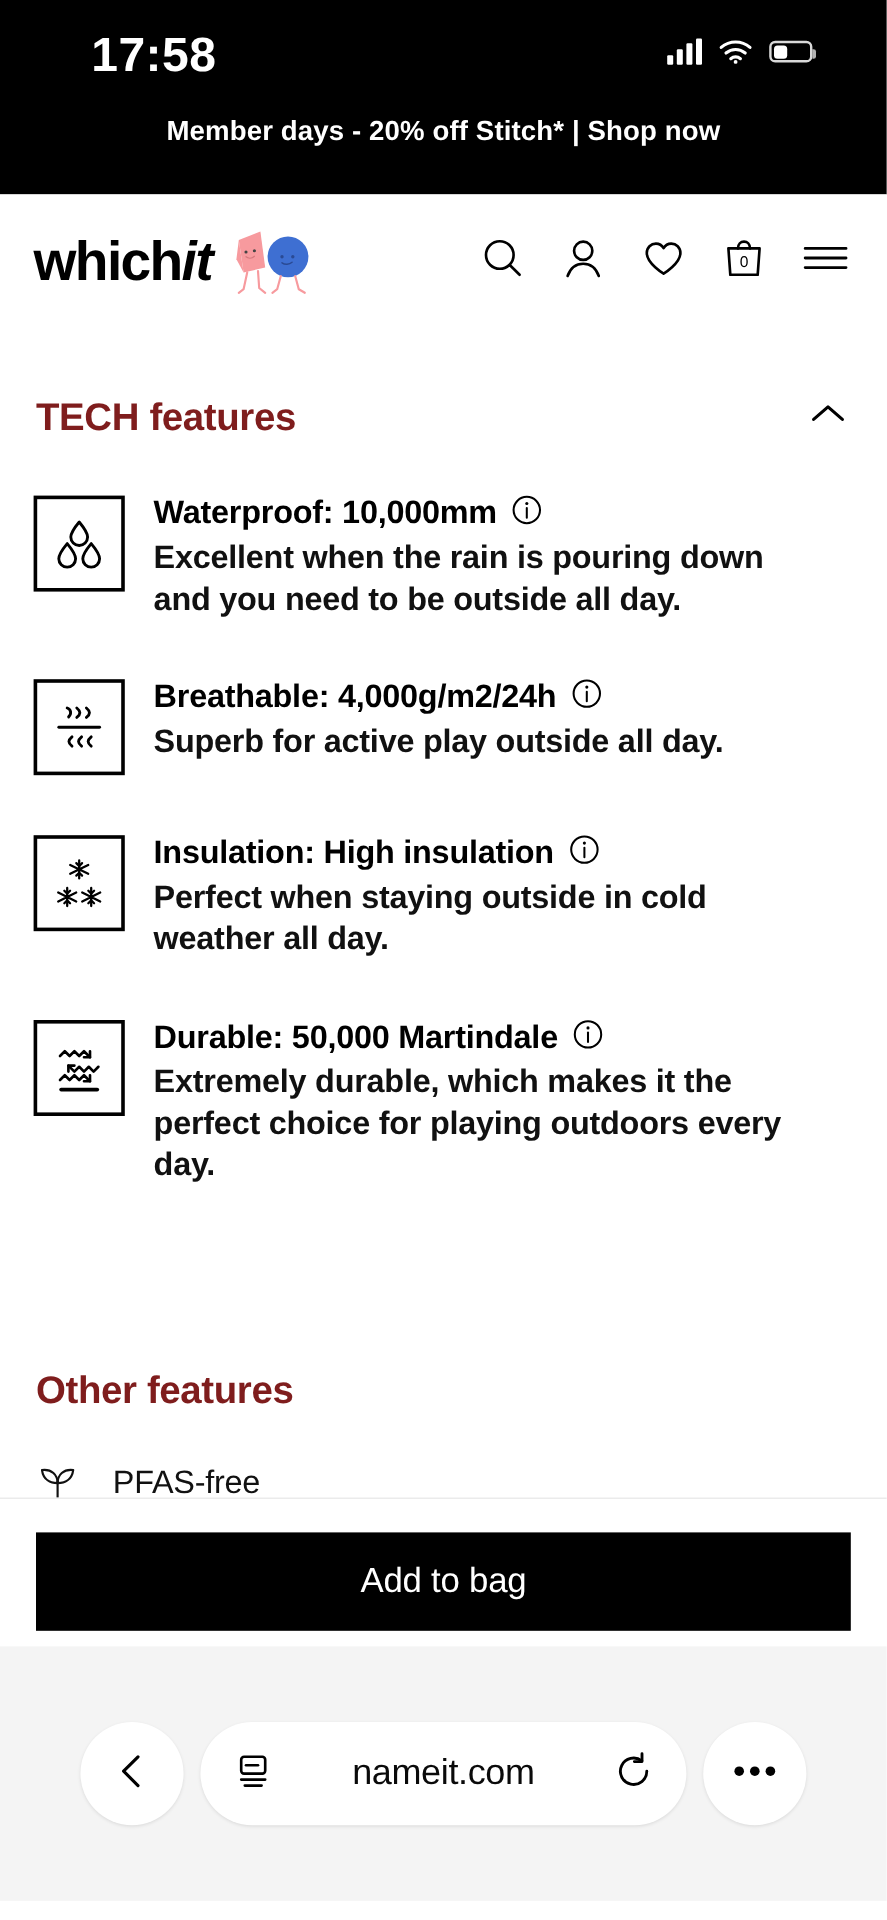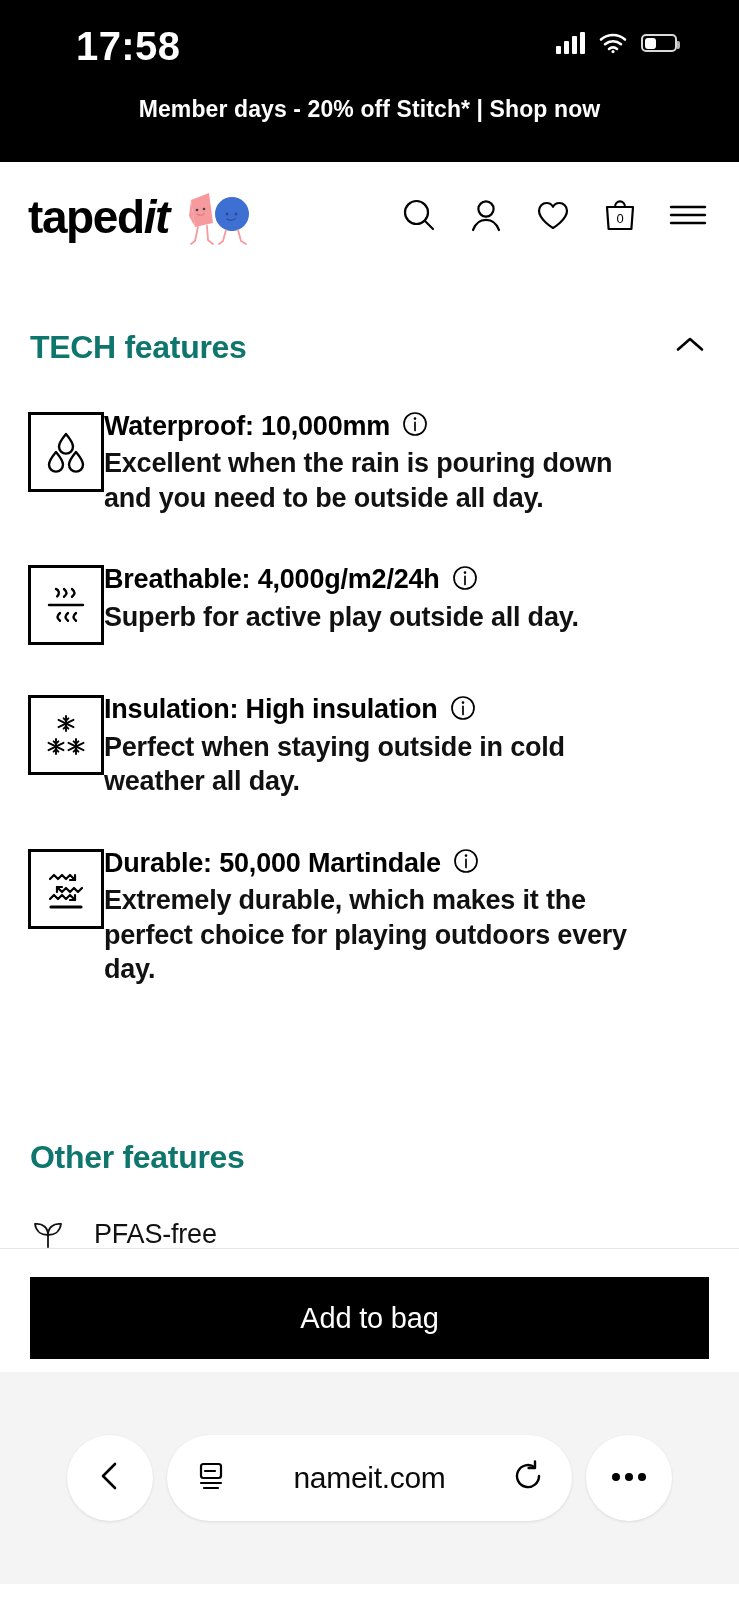--- a/index.html
+++ b/index.html
@@ -57,26 +57,26 @@
   .nav-icons .ico{ display:block; cursor:pointer; }
 
   
   .content{ padding:0 28px; }
 
   .section-head{
     display:flex; align-items:center; justify-content:space-between;
     padding:56px 2px 0 2px;
   }
   .section-title{
-    font-size:32px; font-weight:700; color:#0f766e; letter-spacing:-.3px;
+    font-size:32px; font-weight:700; color:#7f1d1d; letter-spacing:-.3px;
   }
   .chev{ width:34px; height:34px; margin-right:2px; }
 
   .tech-list{ margin-top:42px; }
-  .tech-item{ display:flex; margin-bottom:46px; align-items:flex-start;margin-top:28px; }
+  .tech-item{ display:flex; gap:24px; margin-bottom:46px; align-items:flex-start;margin-top:28px; }
   .tech-item:last-child{ margin-bottom:0; }
   .tech-icon-box{
     flex:0 0 auto; width:76px; height:80px;
     border:3px solid #000; background:#fff;
     display:flex; align-items:center; justify-content:center;
     margin-top:4px;
   }
   .tech-body{ flex:1 1 auto; padding-top:2px; }
   .tech-title-row{ display:flex; align-items:center; gap:12px; }
   .tech-title{
@@ -159,21 +159,21 @@
       <span class="battery">
           <span class="battery-fill"></span>
         </span>
     </div>
     <div class="promo">Member days - 20% off Stitch* | Shop now</div>
   </div>
 
   <div class="header">
     <div class="logo-wrap">
       <div class="logo-text">
-        <span>taped</span><em>it</em>
+        <span>which</span><em>it</em>
       </div>
       <span>
         <svg class="mascots" viewBox="0 0 78 62" fill="none">
 
           <path d="M14 14 L32 7 L36 37 L18 41 Z" fill="#f79a9e"></path>
           <path d="M14 14 L18 41 L12 30 Z" fill="#f79a9e"></path>
           <circle cx="20" cy="24" r="1.3" fill="#444"></circle>
           <circle cx="27" cy="23" r="1.3" fill="#444"></circle>
           <path d="M20 28c2 1.6 5 1.4 7-.4" stroke="#d5797d" stroke-width="1.1" fill="none" stroke-linecap="round"></path>
           <path d="M21 41 L18 55 L14 58" stroke="#f79a9e" stroke-width="1.8" stroke-linecap="round" fill="none"></path>

